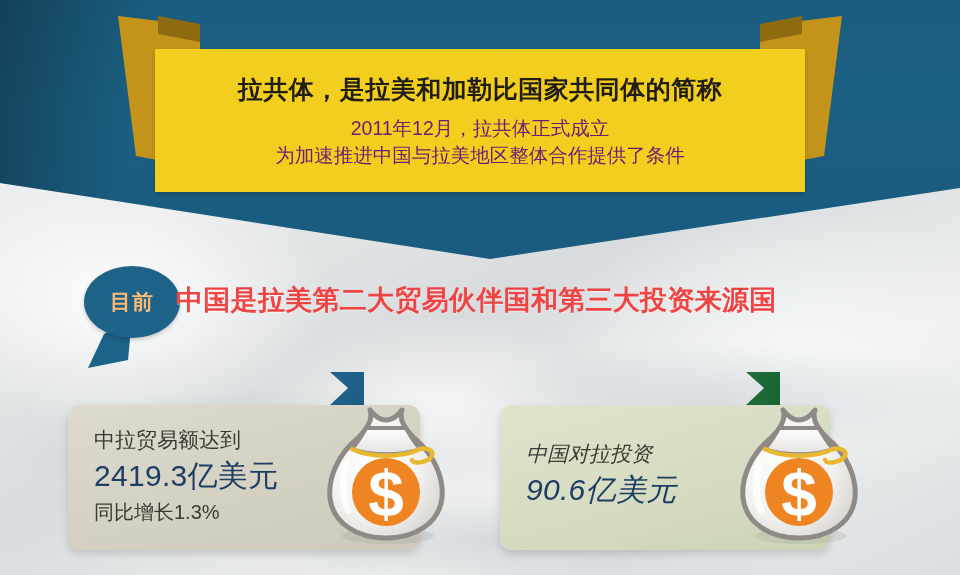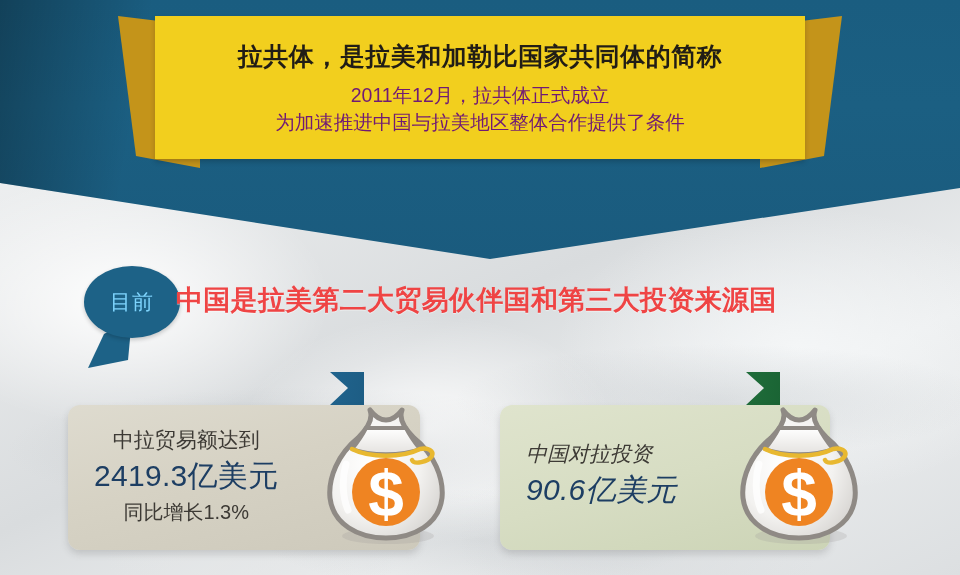--- a/index.html
+++ b/index.html
@@ -43,42 +43,42 @@
 
   
   .ribbon{position:absolute;left:100px;top:8px;width:760px;height:170px;}
   .ribbon-tail{position:absolute;top:8px;width:100px;height:152px;background:#c4941a;}
   .ribbon-tail.left{left:0;-webkit-clip-path:polygon(18px 0,100px 10px,100px 152px,36px 140px);clip-path:polygon(18px 0,100px 10px,100px 152px,36px 140px);}
   .ribbon-tail.right{right:0;-webkit-clip-path:polygon(0 10px,82px 0,64px 140px,0 152px);clip-path:polygon(0 10px,82px 0,64px 140px,0 152px);}
   .ribbon-fold{position:absolute;top:8px;width:42px;height:26px;background:#8e6a10;}
   .ribbon-fold.left{left:58px;-webkit-clip-path:polygon(0 0,42px 8px,42px 26px,0 18px);clip-path:polygon(0 0,42px 8px,42px 26px,0 18px);}
   .ribbon-fold.right{right:58px;-webkit-clip-path:polygon(42px 0,0 8px,0 26px,42px 18px);clip-path:polygon(42px 0,0 8px,0 26px,42px 18px);}
   .ribbon-main{
-    position:absolute;left:55px;top:8px;width:650px;height:143px;
+    position:absolute;left:55px;top:41px;width:650px;height:143px;
     background:#f2cf1e;box-shadow:0 3px 5px rgba(0,0,0,.18);
     display:flex;flex-direction:column;align-items:center;justify-content:center;
   }
   .ribbon-title{
     font-size:25px;font-weight:bold;color:#211d16;letter-spacing:.5px;
     margin-bottom:9px;white-space:nowrap;
   }
   .ribbon-sub{font-size:19.5px;color:#701a75;line-height:1.38;white-space:nowrap;text-align:center;}
 
   
   .bubble-wrap{position:absolute;left:84px;top:266px;width:96px;height:102px;}
   .bubble{
     position:absolute;left:0;top:0;width:96px;height:72px;border-radius:48px/36px;
     background:#1d6287;display:flex;align-items:center;justify-content:center;
     box-shadow:0 2px 4px rgba(0,0,0,.2);
   }
   .bubble-tail{
     position:absolute;left:4px;top:52px;width:44px;height:50px;background:#1d6287;
     -webkit-clip-path:polygon(44px 0,40px 42px,0 50px,16px 16px);clip-path:polygon(44px 0,40px 42px,0 50px,16px 16px);
   }
-  .bubble-label{position:relative;z-index:2;color:#7dd3fc;font-size:21px;font-weight:normal;letter-spacing:1px;}
+  .bubble-label{position:relative;z-index:2;color:#fdba74;font-size:21px;font-weight:bold;letter-spacing:1px;}
 
   
   .headline{
     position:absolute;left:176px;top:282px;font-size:27px;font-weight:bold;
     color:#ef4444;white-space:nowrap;letter-spacing:.3px;
     text-shadow:0 1px 1px rgba(255,255,255,.5);
   }
 
   
   .card{position:absolute;}
@@ -102,21 +102,20 @@
   #card-left{left:68px;top:372px;width:352px;}
   #card-left .card-banner{
     width:296px;
     background:linear-gradient(100deg,#123a56 0%,#1d5d84 22%,#2670a0 62%,#1d5d84 100%);
     -webkit-clip-path:polygon(0 0,296px 0,296px 33px,262px 33px,280px 16px,262px 0,0 0);
     clip-path:polygon(0 0,296px 0,296px 33px,262px 33px,280px 16px,262px 0,0 0);
   }
   #card-left .card-body{
     margin-top:0;width:352px;height:145px;
     background:linear-gradient(165deg,#dedbcf 0%,#d6d2c4 45%,#cdc9bb 100%);
-    text-align:center;
   }
   
   #card-right{left:500px;top:372px;width:330px;}
   #card-right .card-banner{
     width:280px;
     background:linear-gradient(100deg,#0f4626 0%,#1c6a38 24%,#2a7d46 62%,#1a6434 100%);
     -webkit-clip-path:polygon(0 0,280px 0,280px 33px,246px 33px,264px 16px,246px 0,0 0);
     clip-path:polygon(0 0,280px 0,280px 33px,246px 33px,264px 16px,246px 0,0 0);
   }
   #card-right .card-body{

